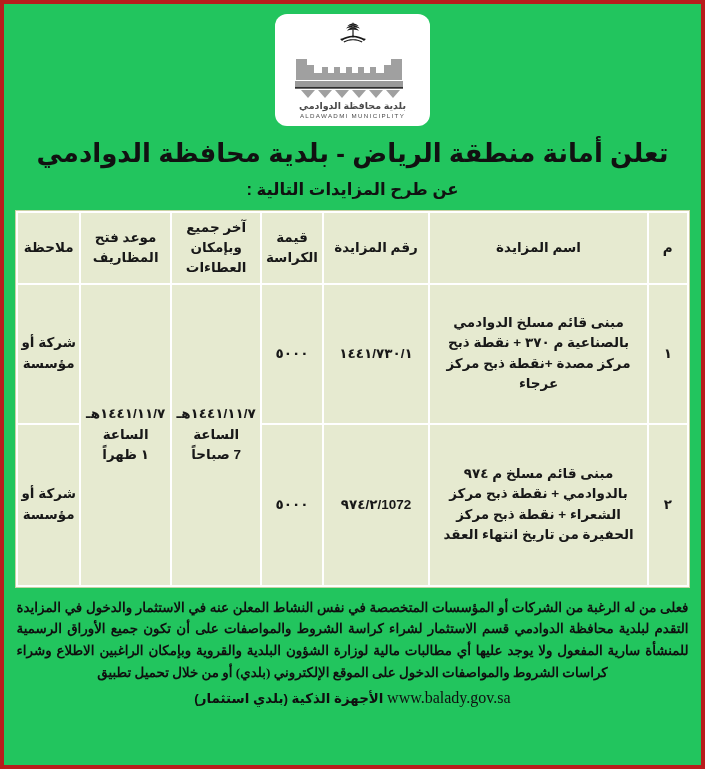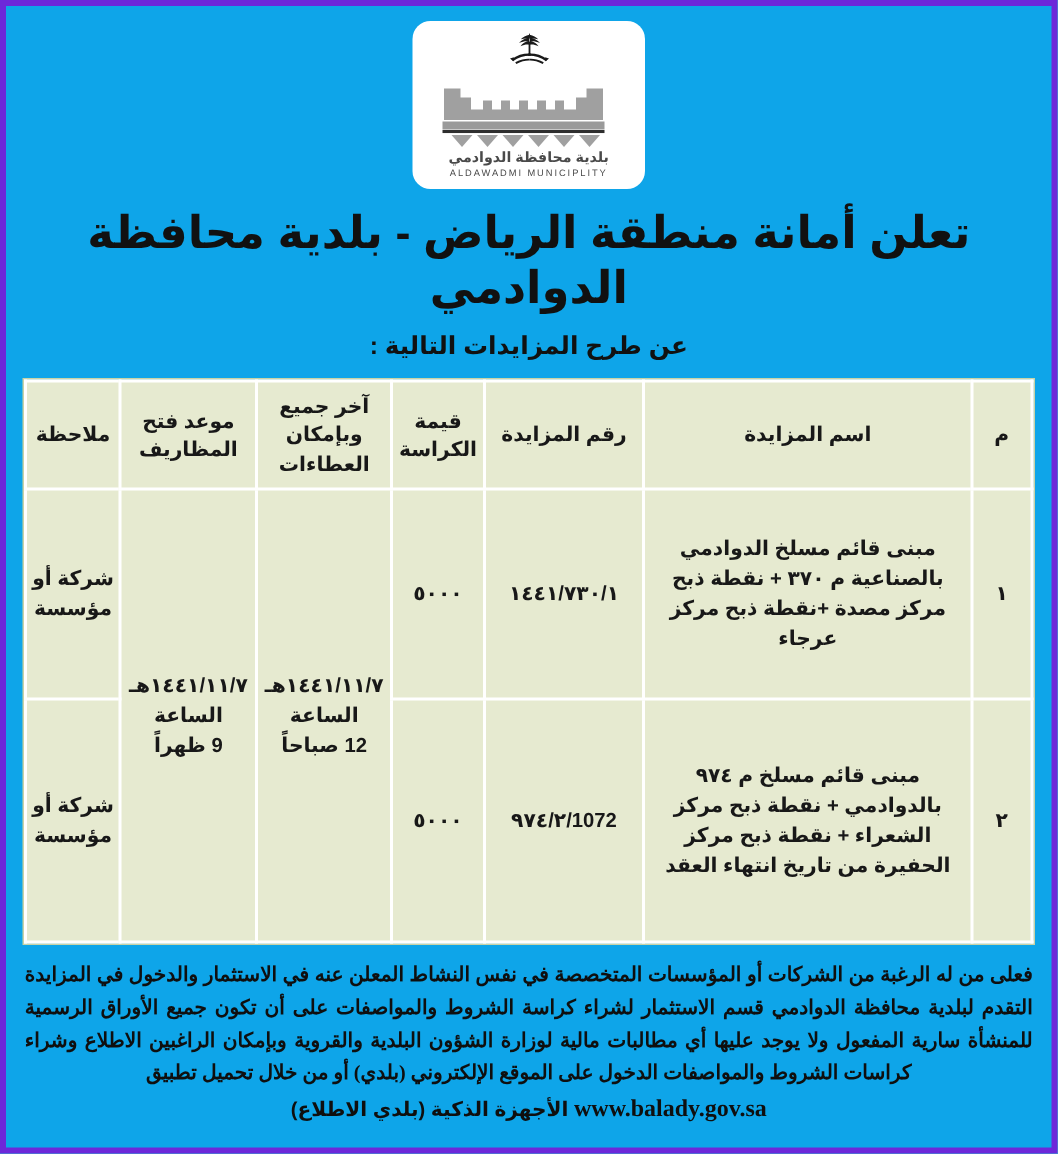--- a/index.html
+++ b/index.html
@@ -11,22 +11,22 @@
     height: 769px;
     background: #b5d17f;
     font-family: "Liberation Sans", "DejaVu Sans", sans-serif;
     overflow: hidden;
     position: relative;
   }
   
   #poster {
     position: absolute;
     inset: 0;
-    border: 4px solid #6d28d9;
-    background: #0ea5e9;
+    border: 4px solid #b91c1c;
+    background: #22c55e;
     box-sizing: border-box;
     display: flex;
     flex-direction: column;
     align-items: center;
   }
 
   
   .logo-card {
     width: 155px;
     height: 112px;
@@ -54,21 +54,21 @@
     font-size: 6.2px;
     color: #4a4a4a;
     letter-spacing: 1.3px;
     margin-top: 2px;
     line-height: 1;
     direction: ltr;
   }
 
   
   .main-title {
-    font-size: 30px;
+    font-size: 26px;
     font-weight: bold;
     color: #111111;
     text-align: center;
     line-height: 1.22;
     margin-top: 12px;
     width: 660px;
     letter-spacing: -0.3px;
   }
   .sub-title {
     font-size: 16.5px;
@@ -149,21 +149,21 @@
     width: 672px;
     text-align: center;
     font-size: 13.4px;
     font-weight: bold;
     color: #0f0f0f;
     line-height: 1.62;
     margin-top: 1px;
   }
   .url {
     font-family: "Liberation Serif", "DejaVu Serif", serif;
-    font-weight: bold;
+    font-weight: normal;
     font-size: 16px;
     direction: ltr;
     display: inline-block;
   }
 </style>
 </head>
 <body>
 
 <div id="poster">
 
@@ -241,39 +241,39 @@
       </thead>
       <tbody>
         <tr style="height:140px;">
           <td class="idx">١</td>
           <td class="bid-name">مبنى قائم مسلخ الدوادمي بالصناعية م ٣٧٠ + نقطة ذبح مركز مصدة +نقطة ذبح مركز عرجاء</td>
           <td class="num">١٤٤١/٧٣٠/١</td>
           <td class="value">٥٠٠٠</td>
           <td class="datecell" rowspan="2">
             <div>١٤٤١/١١/٧هـ</div>
             <div>الساعة</div>
-            <div>12 صباحاً</div>
+            <div>7 صباحاً</div>
           </td>
           <td class="datecell" rowspan="2">
             <div>١٤٤١/١١/٧هـ</div>
             <div>الساعة</div>
-            <div>9 ظهراً</div>
+            <div>١ ظهراً</div>
           </td>
           <td>شركة أو مؤسسة</td>
         </tr>
         <tr style="height:162px;">
           <td class="idx">٢</td>
           <td class="bid-name">مبنى قائم مسلخ م ٩٧٤ بالدوادمي + نقطة ذبح مركز الشعراء + نقطة ذبح مركز الحفيرة من تاريخ انتهاء العقد</td>
           <td class="num">1072/٩٧٤/٢</td>
           <td class="value">٥٠٠٠</td>
           <td>شركة أو مؤسسة</td>
         </tr>
       </tbody>
     </table>
   </div>
 
   <div class="footer">فعلى من له الرغبة من الشركات أو المؤسسات المتخصصة في نفس النشاط المعلن عنه في الاستثمار والدخول في المزايدة التقدم لبلدية محافظة الدوادمي قسم الاستثمار لشراء كراسة الشروط والمواصفات على أن تكون جميع الأوراق الرسمية للمنشأة سارية المفعول ولا يوجد عليها أي مطالبات مالية لوزارة الشؤون البلدية والقروية وبإمكان الراغبين الاطلاع وشراء كراسات الشروط والمواصفات الدخول على الموقع الإلكتروني (بلدي) أو من خلال تحميل تطبيق</div>
   <div class="footer-last">
     <span class="url">www.balady.gov.sa</span>
-    <span>الأجهزة الذكية (بلدي الاطلاع)</span>
+    <span>الأجهزة الذكية (بلدي استثمار)</span>
   </div>
 
 </div>
 
 </body></html>

